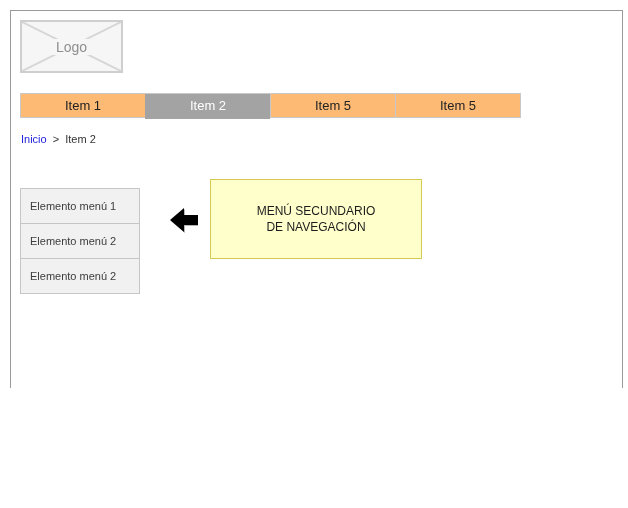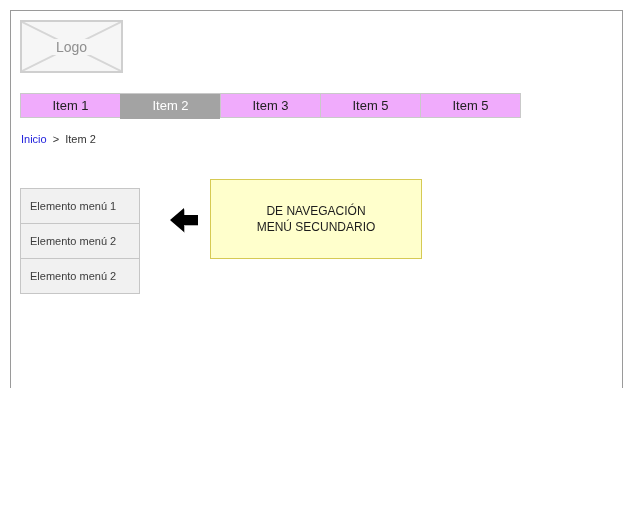--- a/index.html
+++ b/index.html
@@ -51,21 +51,21 @@
     white-space: nowrap;
   }
   
   .navbar {
     position: absolute;
     left: 9px;
     top: 82px;
     width: 499px;
     height: 23px;
     border: 1px solid #c9c9c9;
-    background: #f0abfc;
+    background: #fdba74;
     display: flex;
   }
   .nav-item {
     flex: 1 1 0;
     display: flex;
     align-items: center;
     justify-content: center;
     font-size: 13px;
     color: #222222;
     border-left: 1px solid #c9c9c9;
@@ -152,21 +152,20 @@
       <svg viewBox="0 0 99 49" preserveAspectRatio="none">
         <line x1="0" y1="0" x2="99" y2="49" stroke="#d6d6d6" stroke-width="2"></line>
         <line x1="0" y1="49" x2="99" y2="0" stroke="#d6d6d6" stroke-width="2"></line>
       </svg>
       <span class="logo-label">Logo</span>
     </div>
 
     <div class="navbar">
       <div class="nav-item">Item 1</div>
       <div class="nav-item active">Item 2</div>
-      <div class="nav-item">Item 3</div>
       <div class="nav-item">Item 5</div>
       <div class="nav-item">Item 5</div>
     </div>
 
     <div class="breadcrumb">
       <a class="crumb-link">Inicio</a>
       <span class="crumb-sep">&gt;</span>
       <span class="crumb-current">Item 2</span>
     </div>
 
@@ -174,18 +173,18 @@
       <div class="menu-item">Elemento menú 1</div>
       <div class="menu-item">Elemento menú 2</div>
       <div class="menu-item">Elemento menú 2</div>
     </div>
 
     <svg class="arrow" viewBox="0 0 28 26">
       <polygon points="0,13 14,1 14,8 28,8 28,18 14,18 14,25" fill="#000000"></polygon>
     </svg>
 
     <div class="annotation">
+      <div>MENÚ SECUNDARIO</div>
       <div>DE NAVEGACIÓN</div>
-      <div>MENÚ SECUNDARIO</div>
     </div>
 
   </div>
 </div>
 
 </body></html>

